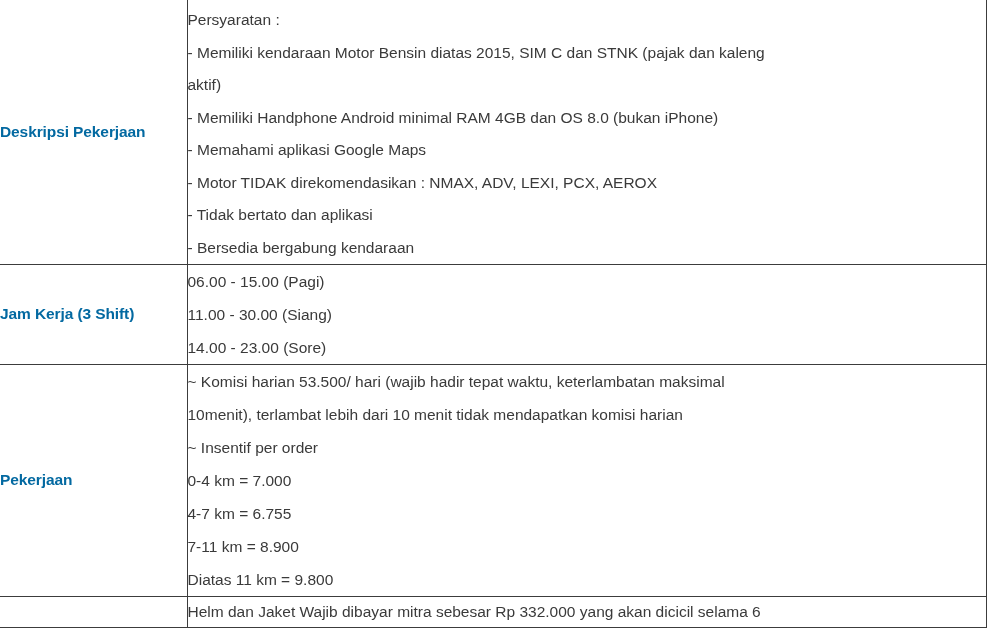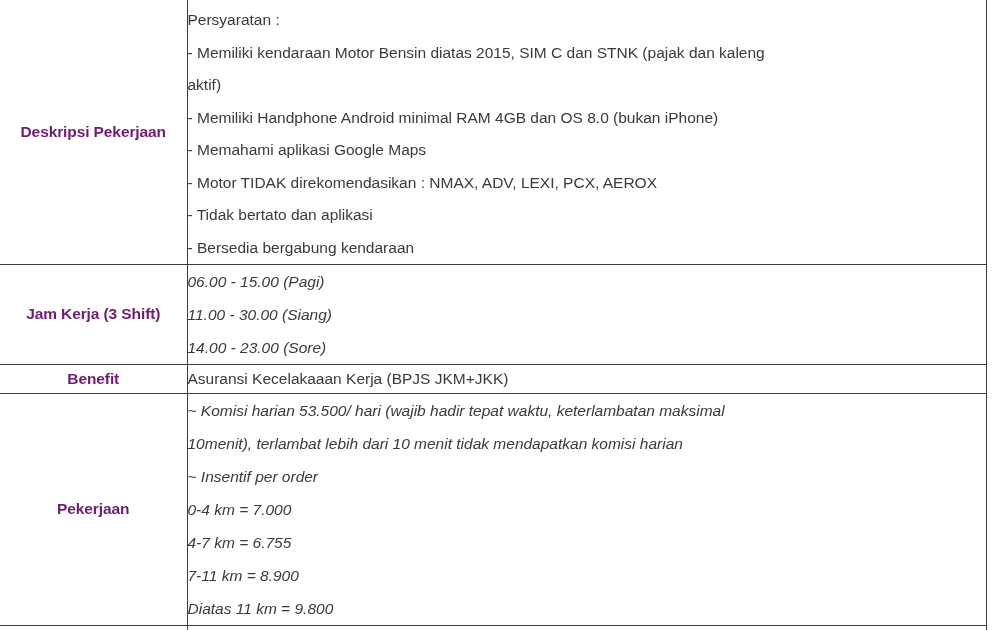--- a/index.html
+++ b/index.html
@@ -47,23 +47,23 @@
   
   table.jobtable td.label-cell {
     border-left: none;
   }
 
   .label-cell {
     padding: 0 4px 0 5px;
     font-weight: bold;
     font-size: 15.5px;
     letter-spacing: -0.1px;
-    color: #701a75;
+    color: #0369a1;
     vertical-align: middle;
-    text-align: center;
+    text-align: left;
     line-height: 1.2;
   }
 
   .value-cell {
     padding: 3px 6px 3px 8px;
     font-size: 15.5px;
     line-height: 1.0;
     color: #3a3a3a;
     vertical-align: middle;
     text-align: left;
@@ -78,21 +78,20 @@
     display: block;
     white-space: nowrap;
     line-height: 32.5px;
     height: 32.5px;
     overflow: hidden;
   }
 
   .value-cell.tight .line {
     line-height: 33px;
     height: 33px;
-    font-style: italic;
   }
 
   .value-cell.note .line {
     line-height: 30px;
     height: 30px;
   }
 
   .single {
     display: block;
     line-height: 28px;
@@ -132,28 +131,20 @@
         <td class="label-cell">
           <span>Jam Kerja (3 Shift)</span>
         </td>
         <td class="value-cell tight">
           <span class="line">06.00 - 15.00 (Pagi)</span>
           <span class="line">11.00 - 30.00 (Siang)</span>
           <span class="line">14.00 - 23.00 (Sore)</span>
         </td>
       </tr>
 
-      <tr>
-        <td class="label-cell">
-          <span>Benefit</span>
-        </td>
-        <td class="value-cell">
-          <span class="single">Asuransi Kecelakaaan Kerja (BPJS JKM+JKK)</span>
-        </td>
-      </tr>
 
       <tr>
         <td class="label-cell">
           <span>Pekerjaan</span>
         </td>
         <td class="value-cell tight">
           <span class="line">~ Komisi harian 53.500/ hari (wajib hadir tepat waktu, keterlambatan maksimal</span>
           <span class="line">10menit), terlambat lebih dari 10 menit tidak mendapatkan komisi harian</span>
           <span class="line">~ Insentif per order</span>
           <span class="line">0-4 km = 7.000</span>

